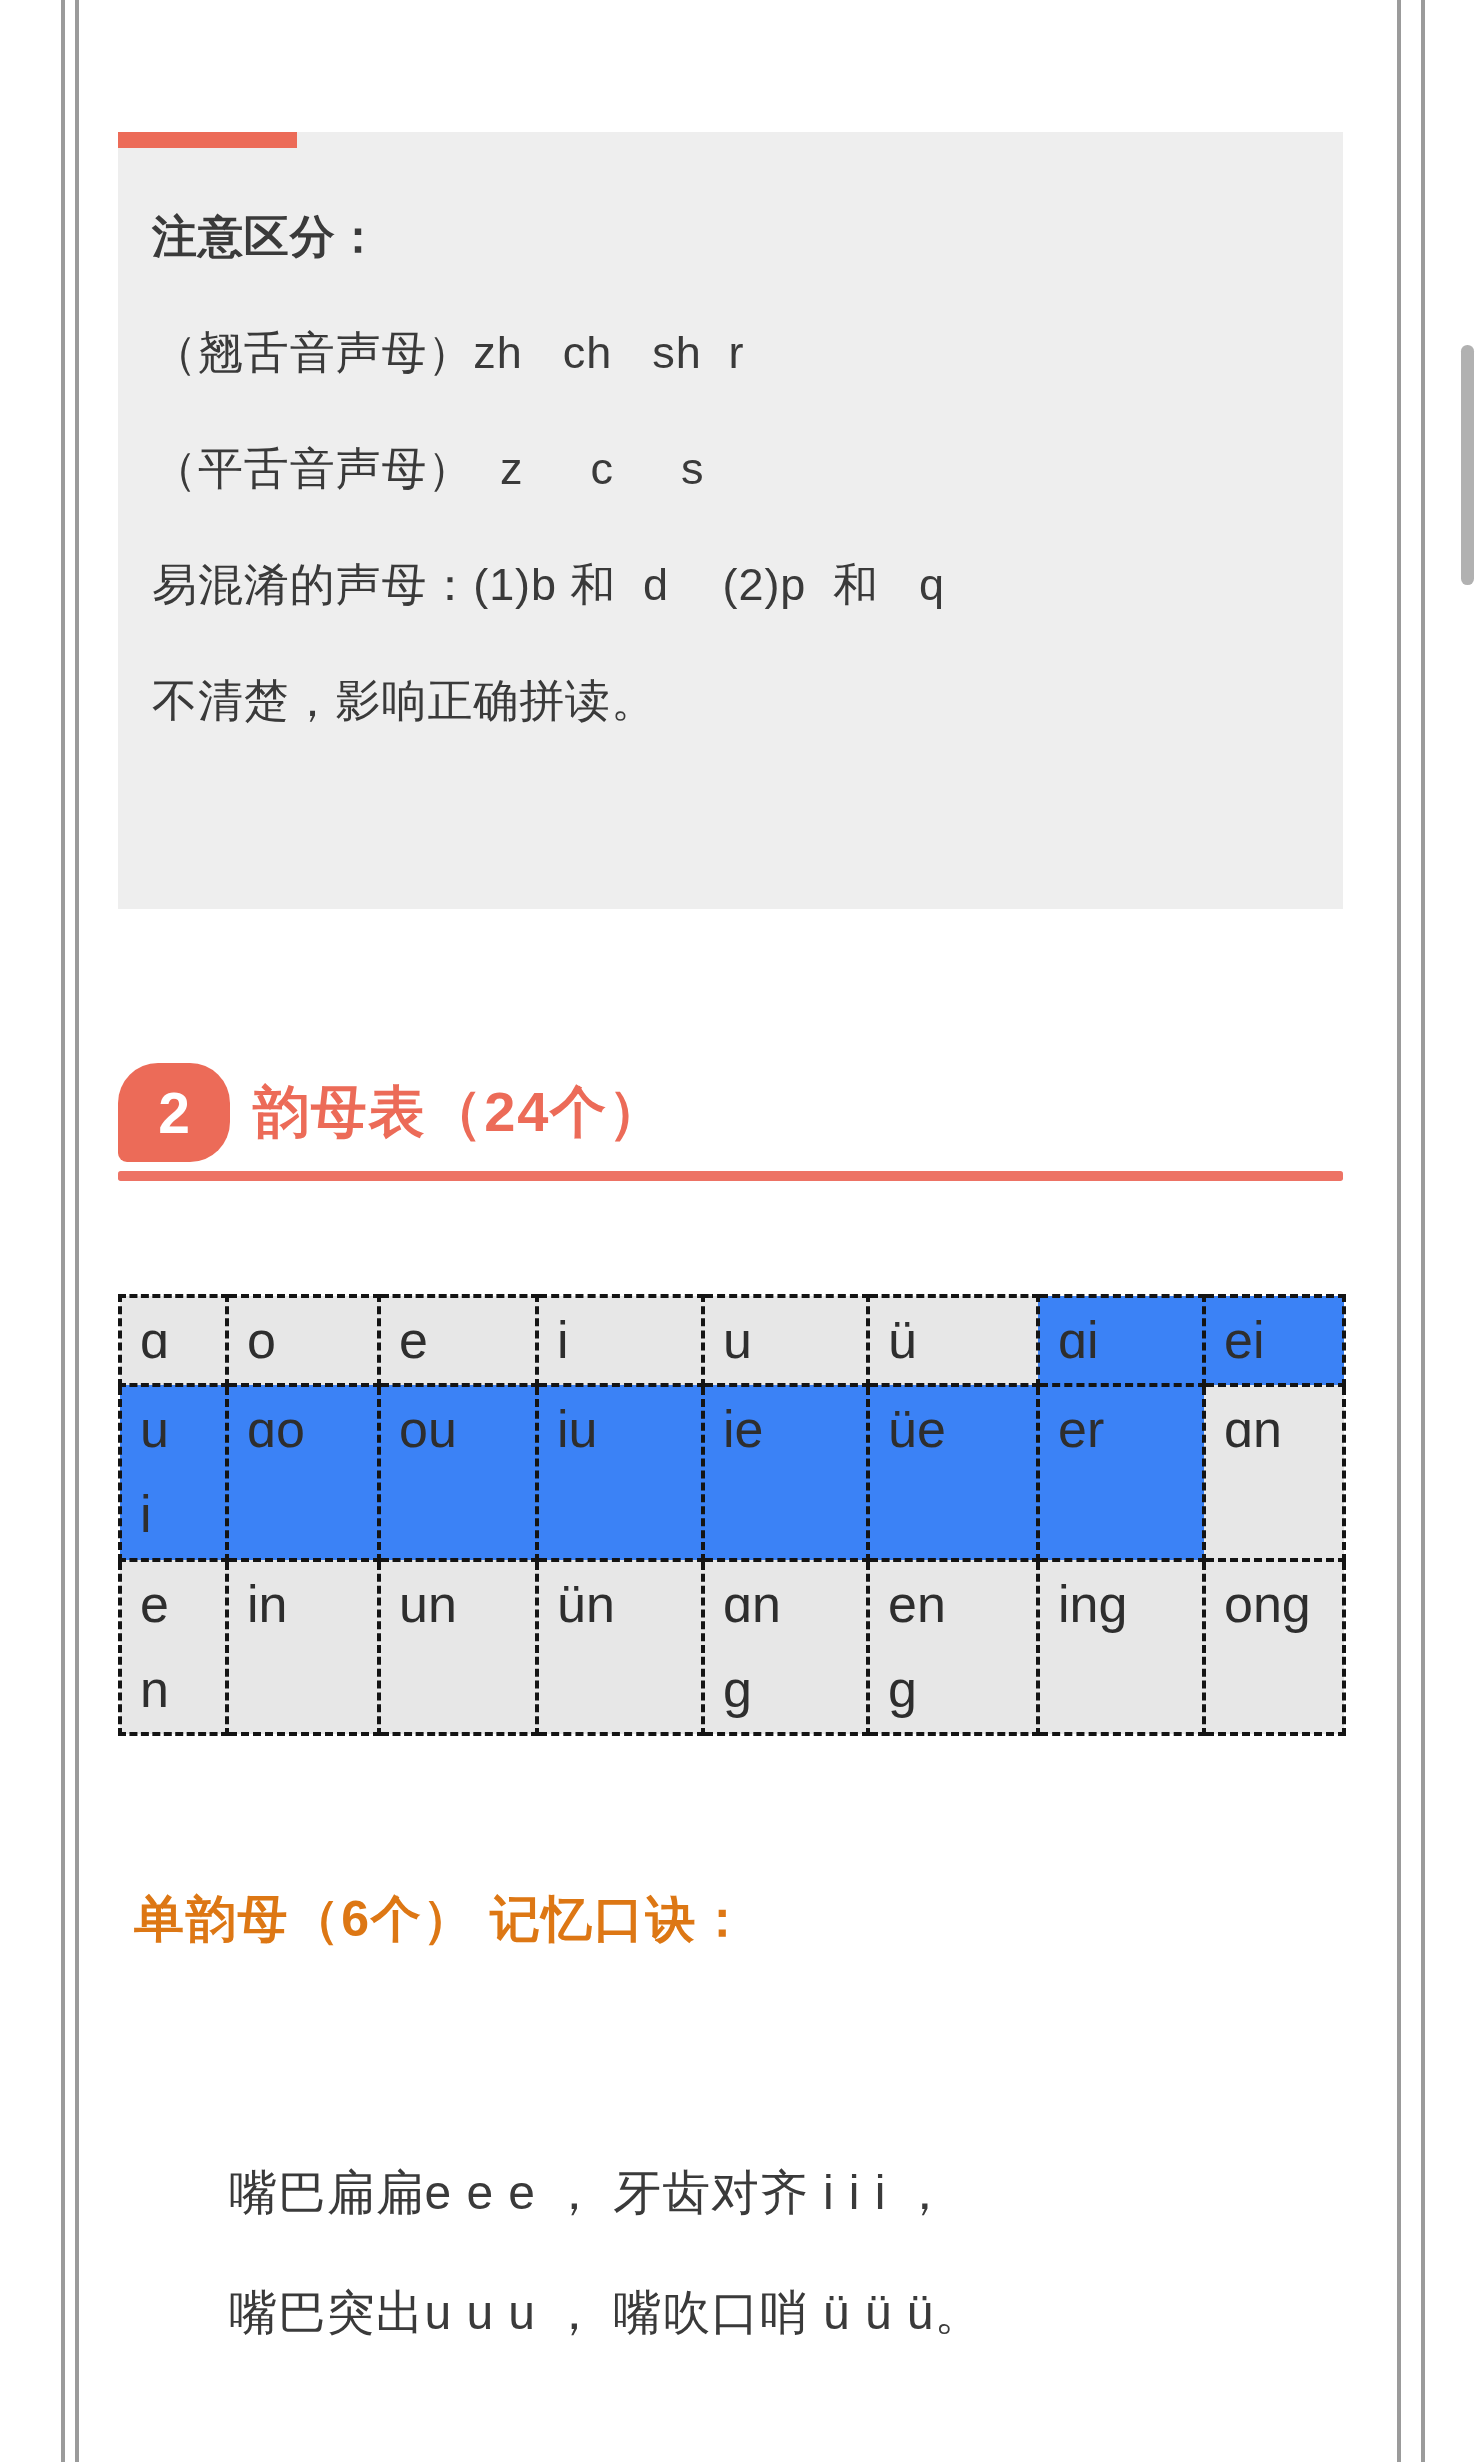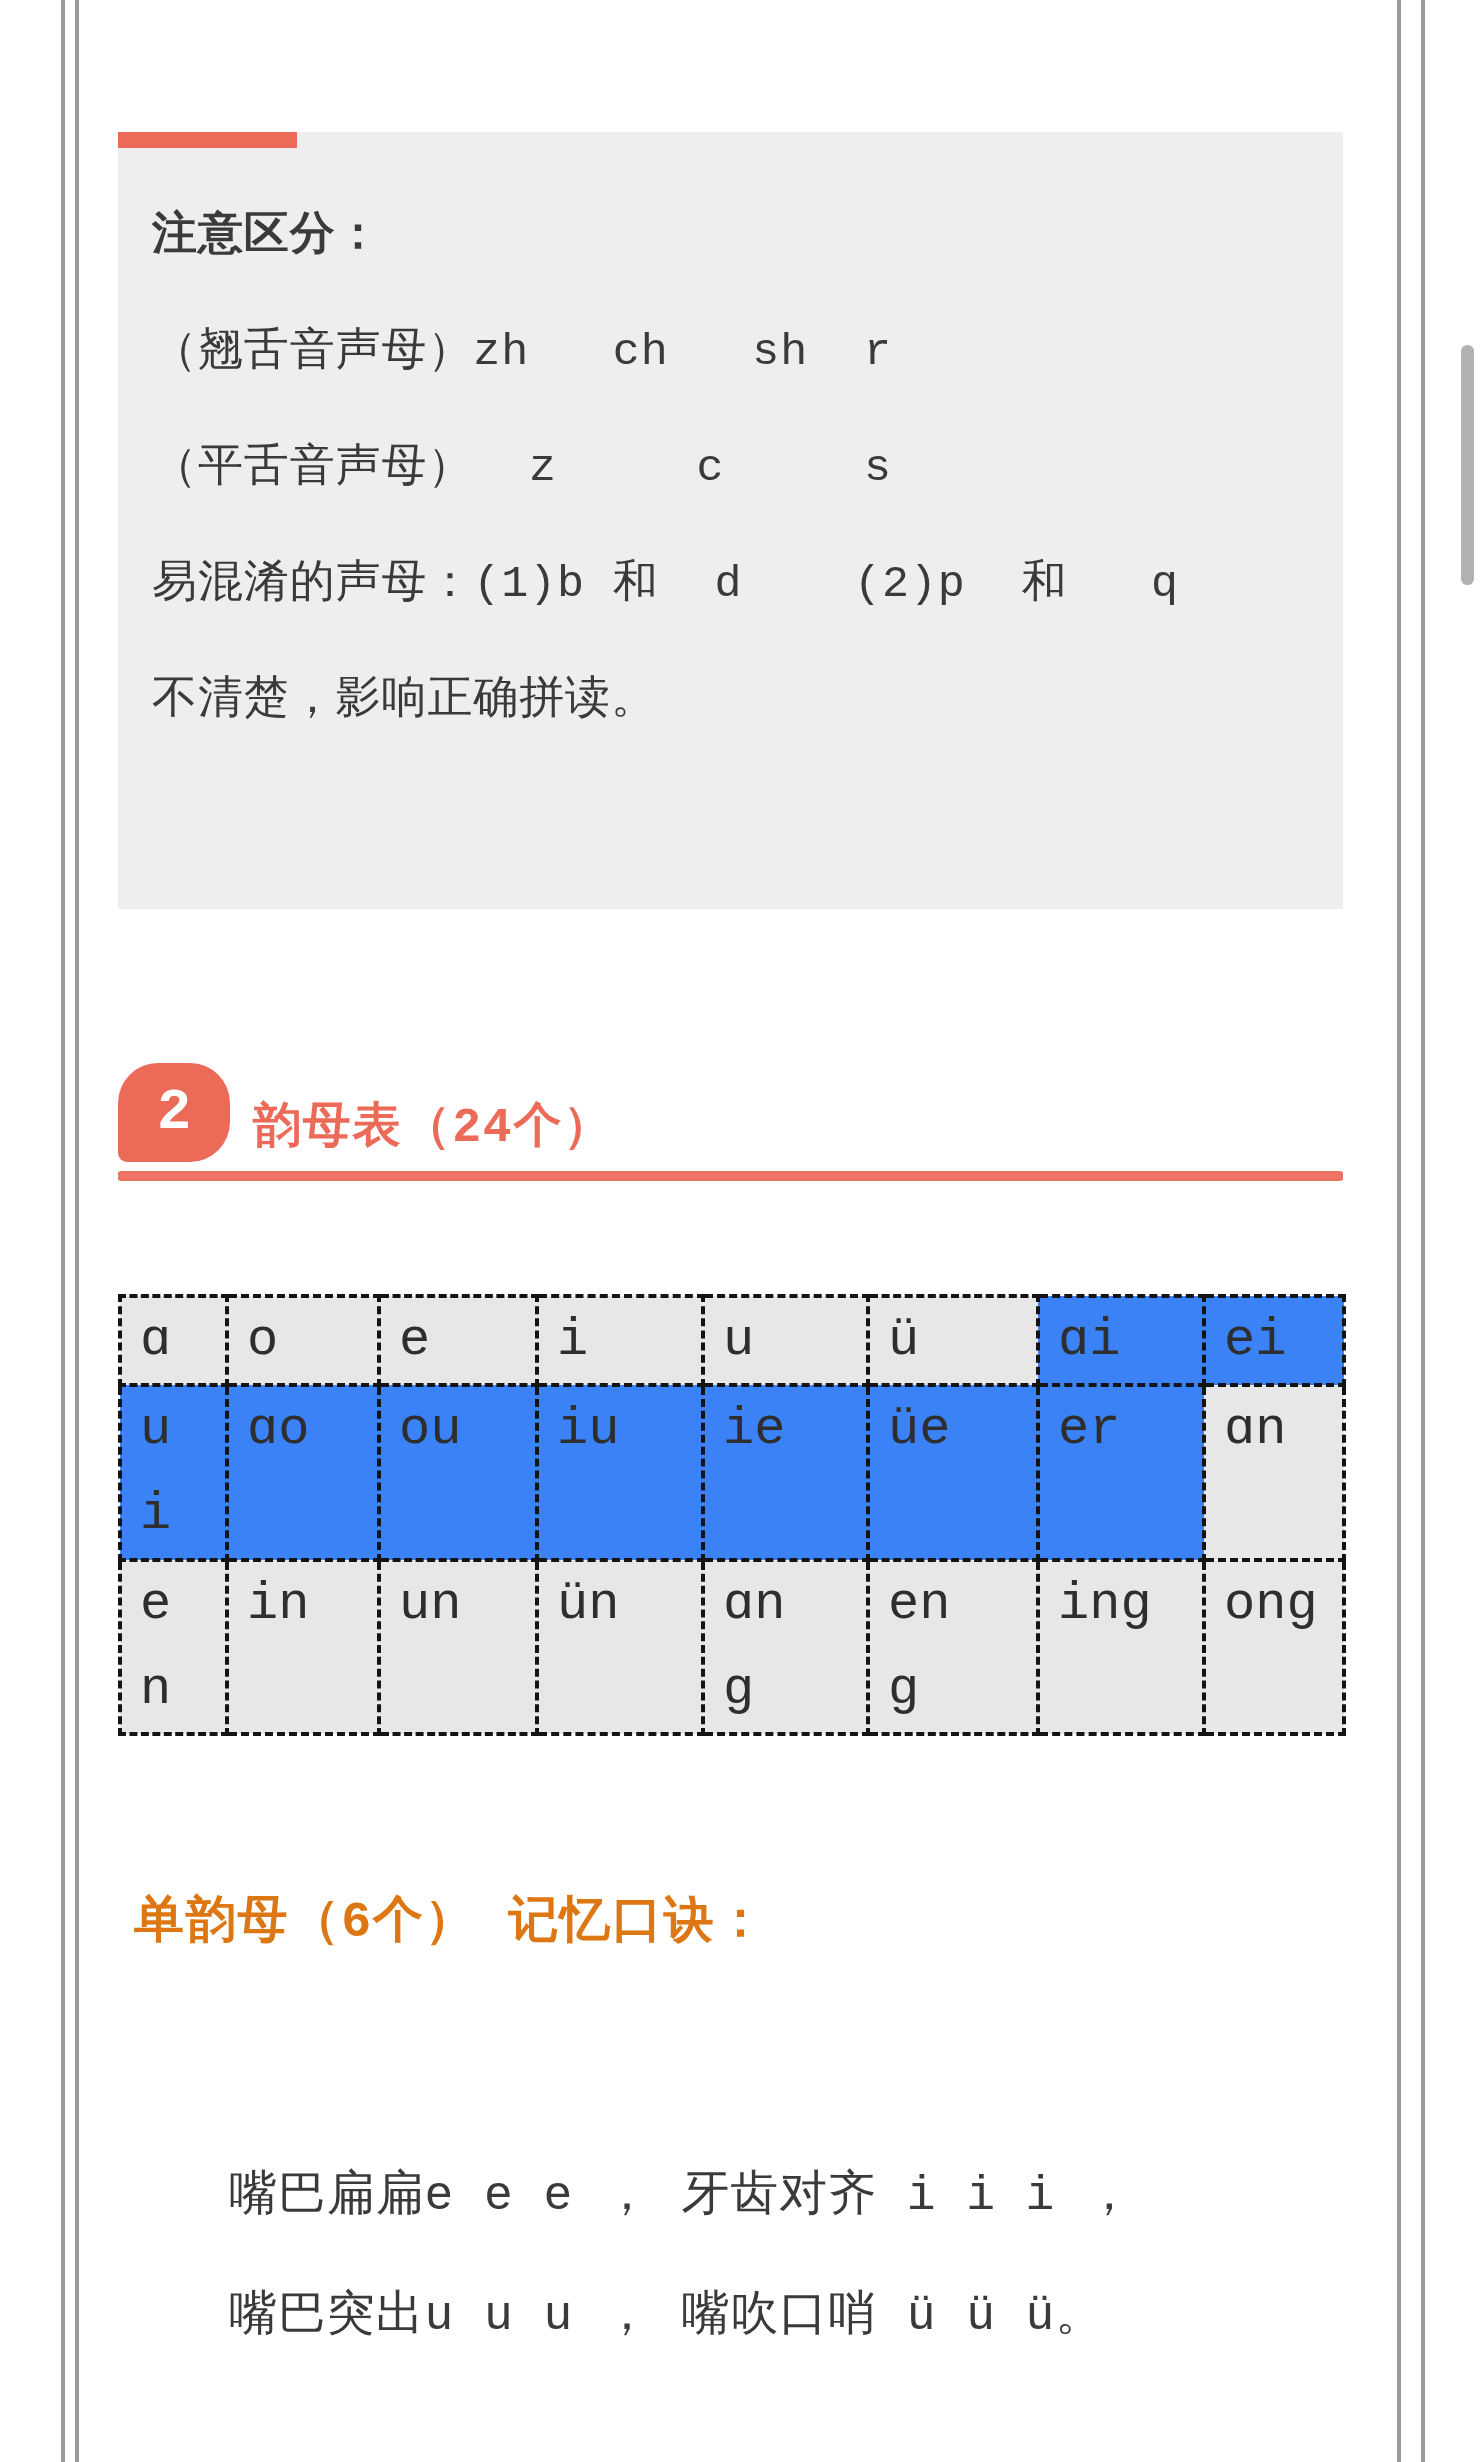--- a/index.html
+++ b/index.html
@@ -1,19 +1,19 @@
 <!DOCTYPE html>
 <html style="font-size:14.3px"><head>
 <meta charset="utf-8">
 <style>
   html,body{margin:0;padding:0;background:#ffffff;}
   #screen{
     position:relative;width:1483px;height:2462px;overflow:hidden;
     background:#ffffff;
-    font-family:Liberation Mono, monospace;
+    font-family:Liberation Sans, sans-serif;
     color:#3a3a3a;
   }
   
   .vline{position:absolute;top:0;bottom:0;width:3.6px;background:#9b9b9b;}
   .vline.l1{left:61px;}
   .vline.l2{left:75px;}
   .vline.r1{left:1397px;}
   .vline.r2{left:1421px;}
   .scroll-thumb{
     position:absolute;left:1461px;top:345px;width:12.5px;height:240px;
@@ -35,21 +35,21 @@
   .note-line.title{font-weight:bold;}
   
   .badge{
     position:absolute;left:118px;top:1063px;width:112px;height:99px;
     background:#ec6b58;border-radius:40px 40px 40px 9px;
     display:flex;align-items:center;justify-content:center;
   }
   .badge-num{color:#ffffff;font-size:57px;font-weight:bold;}
   .section-title{
     position:absolute;left:253px;top:1080px;height:64px;line-height:64px;
-    font-size:48px;font-weight:bold;color:#ec6b58;letter-spacing:1.8px;margin-top:16px;
+    font-size:56px;font-weight:bold;color:#ec6b58;letter-spacing:1.8px;
   }
   .divider{
     position:absolute;left:118px;top:1171px;width:1225px;height:10px;
     background:#ed7365;border-radius:2.7px;
   }
   
   .vowel-table{
     position:absolute;left:118px;top:1294px;
     border-collapse:collapse;table-layout:fixed;width:1224px;
   }

